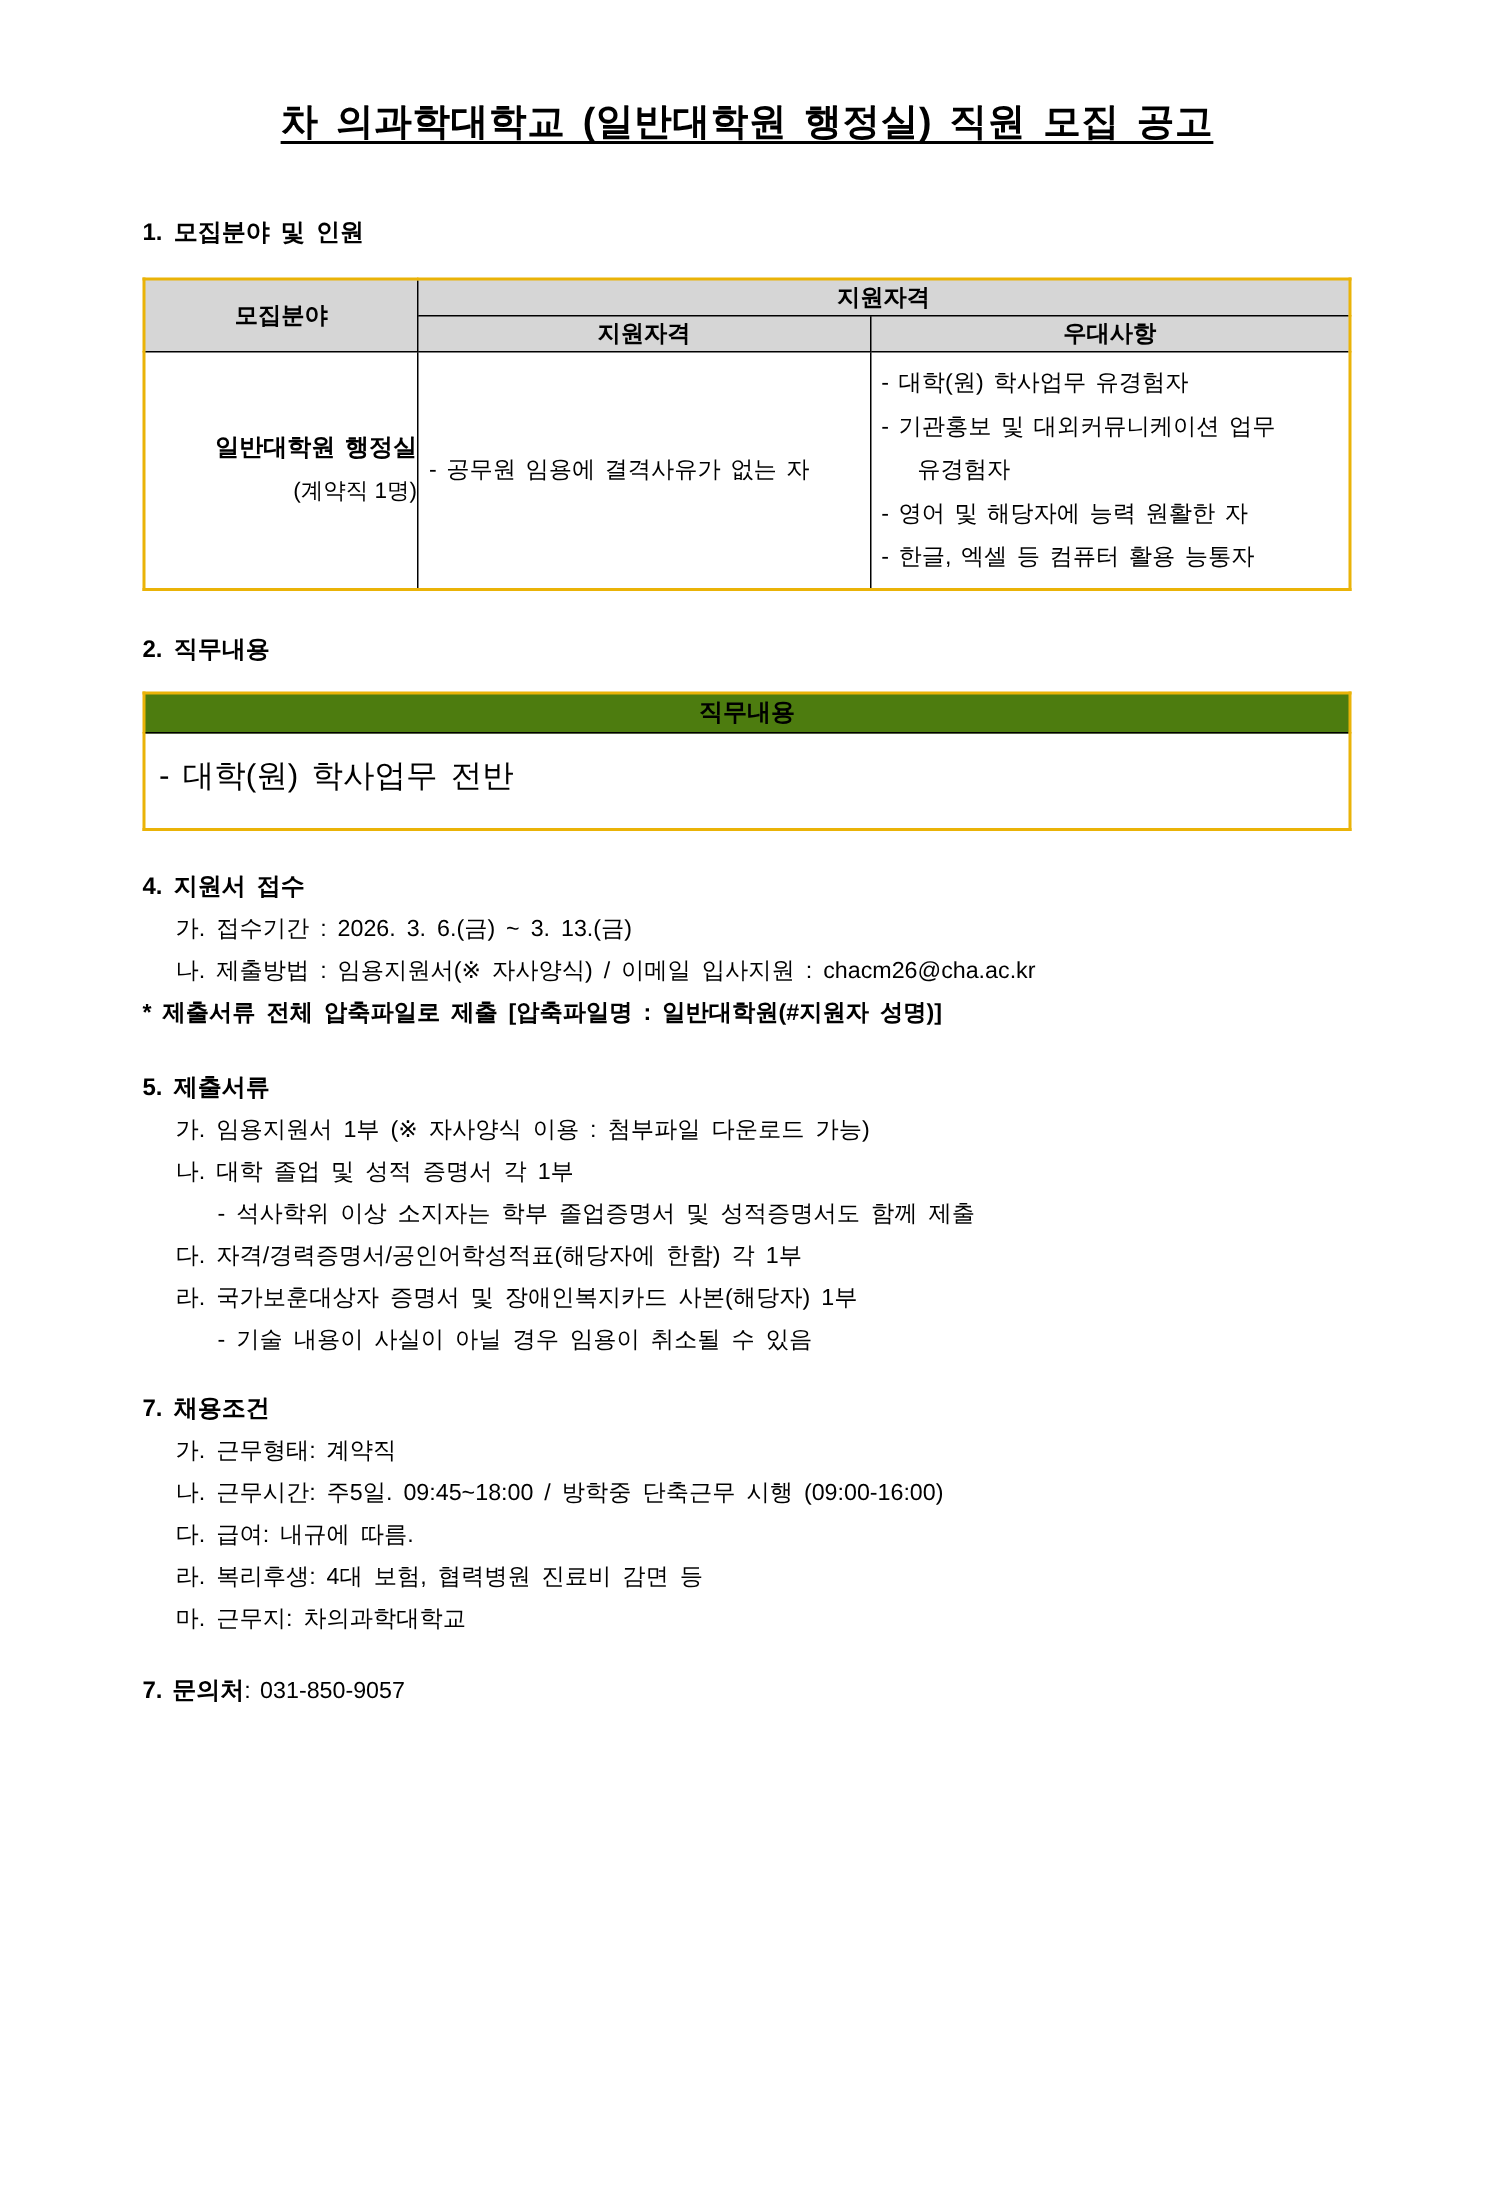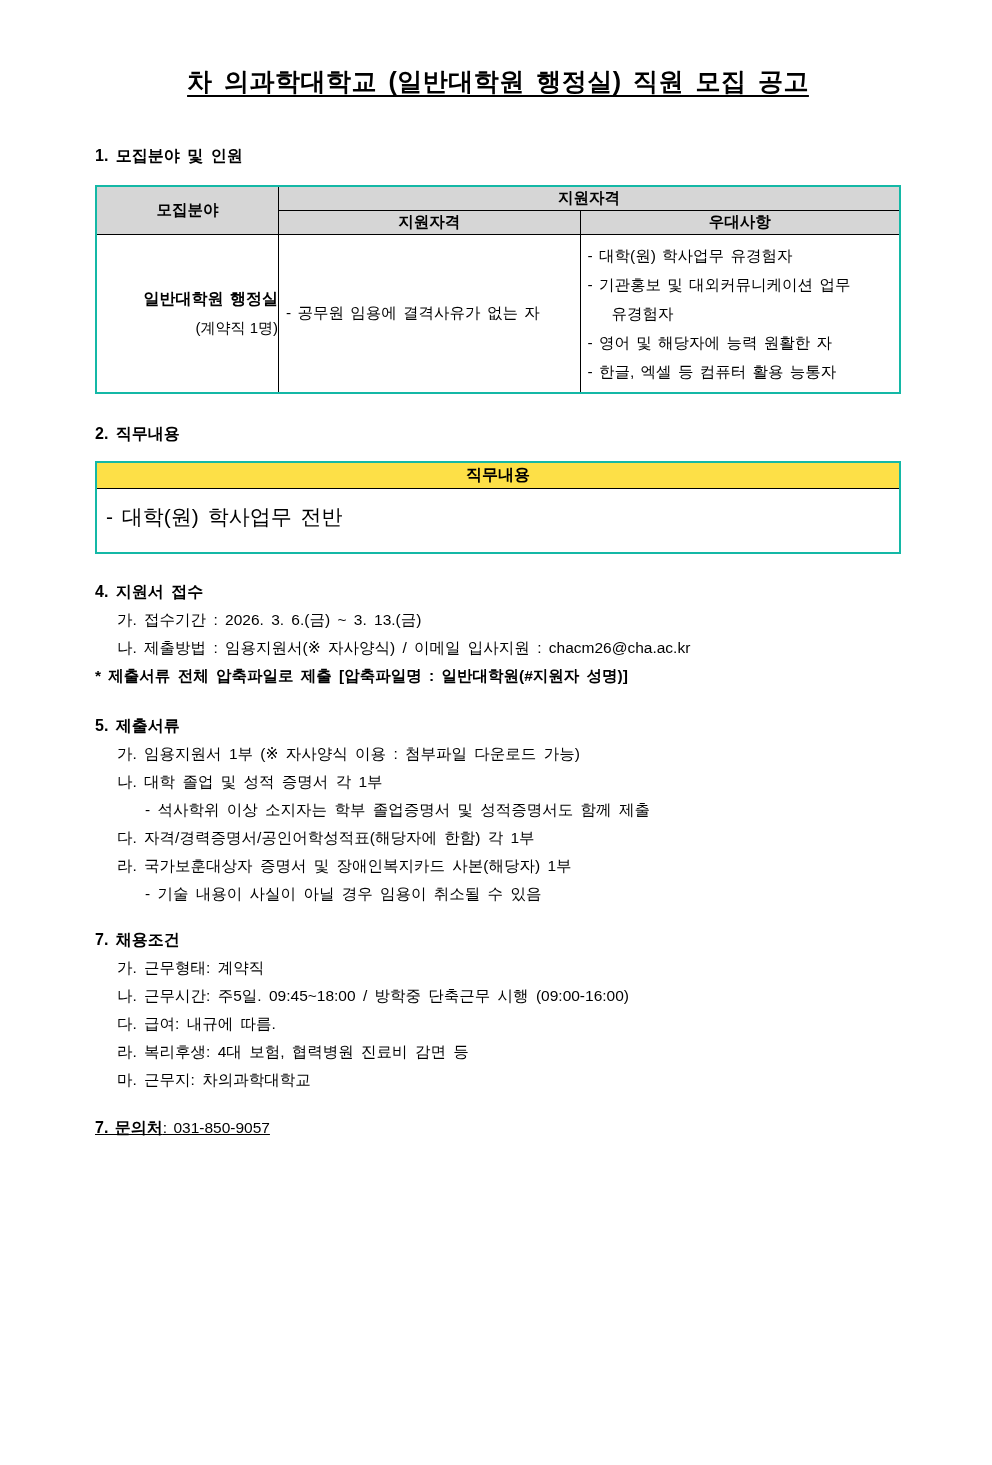--- a/index.html
+++ b/index.html
@@ -46,21 +46,21 @@
   .note {
     font-size:15.5px;
     font-weight:bold;
     line-height:28px;
     word-spacing:3px;
   }
   table {
     border-collapse:collapse;
     width:100%;
     table-layout:fixed;
-    border:2px solid #14b8a6;
+    border:2px solid #eab308;
   }
   th, td { border:1px solid #000000; }
   .t1 { margin-top:15px; }
   .t1 th {
     background:#d6d6d6;
     font-size:15.5px;
     font-weight:bold;
     text-align:center;
     height:24px;
     word-spacing:2px;
@@ -71,21 +71,21 @@
   .t1 td { height:149px; vertical-align:middle; }
   .cell-field { text-align:right; }
   .field-name { font-size:16px; font-weight:bold; line-height:24px; word-spacing:2px; }
   .field-note { font-size:15px; line-height:22px; margin-top:6px; }
   .cell-qual { padding:4px 4px 4px 7px; font-size:15.5px; word-spacing:2px; }
   .cell-pref { padding:6px 2px 6px 7px; }
   .pref-line { font-size:15.5px; line-height:29px; word-spacing:2px; white-space:nowrap; }
   .pref-line.cont { padding-left:24px; }
   .t2 { margin-top:13px; }
   .t2 th {
-    background:#fde047;
+    background:#4d7c0f;
     font-size:16px;
     font-weight:bold;
     text-align:center;
     height:27px;
     word-spacing:2px;
   }
   .t2 td {
     height:64px;
     vertical-align:middle;
     padding-left:9px;
@@ -176,17 +176,17 @@
 
   <div class="section" style="margin-top:18px;">
     <div class="sec-heading">7. 채용조건</div>
     <div class="item">가. 근무형태: 계약직</div>
     <div class="item">나. 근무시간: 주5일. 09:45~18:00 / 방학중 단축근무 시행 (09:00-16:00)</div>
     <div class="item">다. 급여: 내규에 따름.</div>
     <div class="item">라. 복리후생: 4대 보험, 협력병원 진료비 감면 등</div>
     <div class="item">마. 근무지: 차의과학대학교</div>
   </div>
 
-  <div class="section contact-line" style="margin-top:20px;text-decoration:underline;">
+  <div class="section contact-line" style="margin-top:20px;">
     <span class="lbl">7. 문의처</span><span>: 031-850-9057</span>
   </div>
 
 </div>
 
 </body></html>

